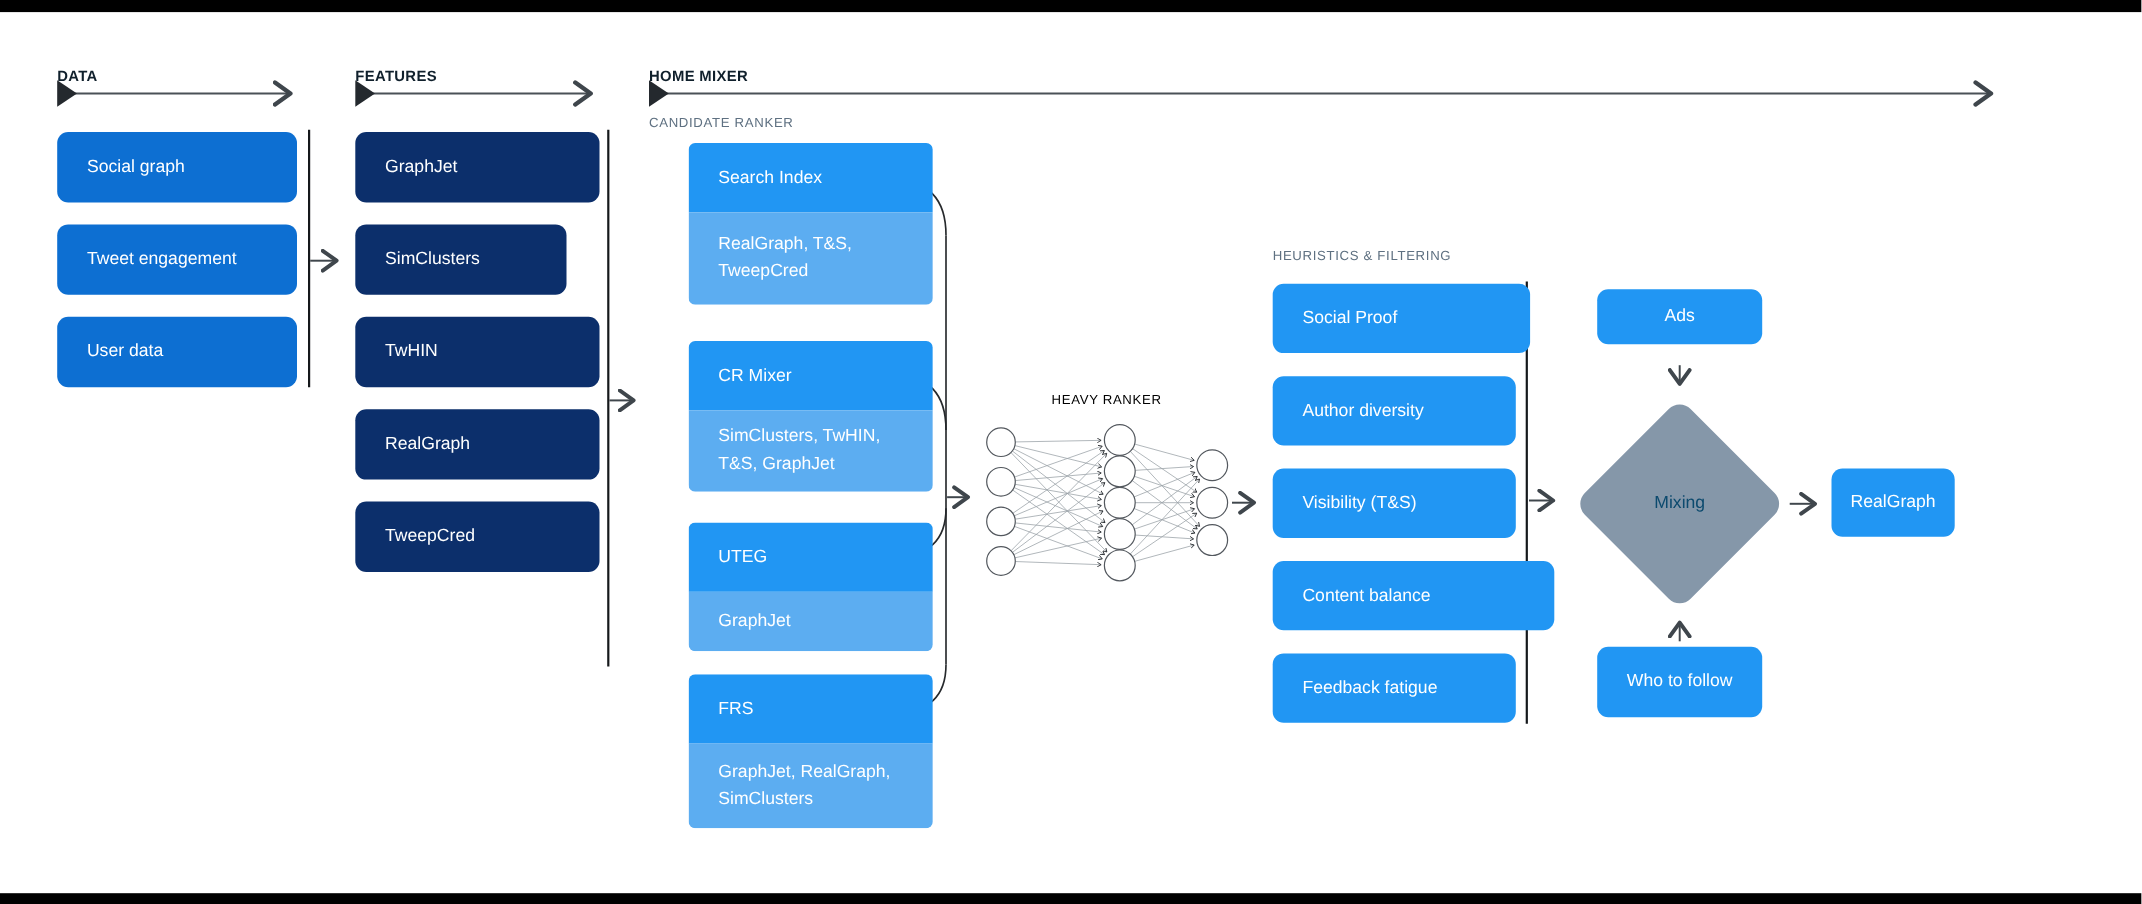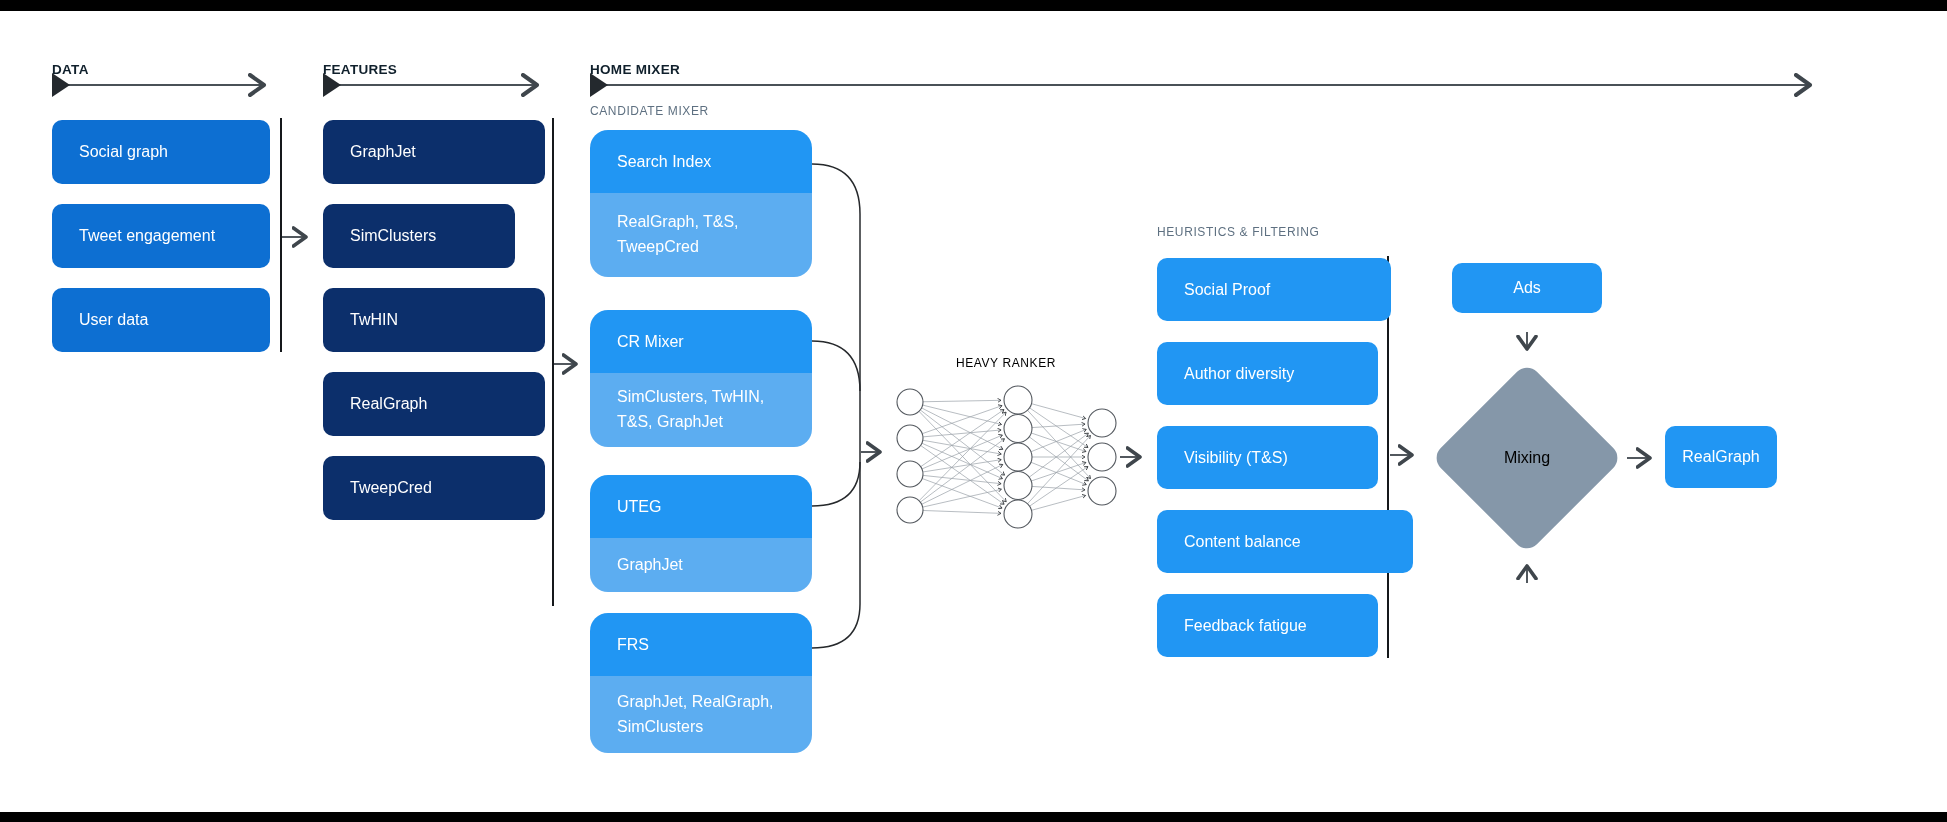--- a/index.html
+++ b/index.html
@@ -31,37 +31,37 @@
     letter-spacing:.6px;
   }
   .nbox{
     position:absolute;border-radius:10px;color:#fff;font-size:16px;font-weight:500;
     display:flex;align-items:center;padding-left:27px;box-sizing:border-box;
   }
   .b-data{background:var(--box-blue);}
   .b-navy{background:var(--box-navy);}
   .b-blue{background:var(--accent-blue);}
   .center{justify-content:center;padding-left:0;}
-  .cand{position:absolute;width:222px;border-radius:18px;overflow:hidden;color:#fff;}
+  .cand{position:absolute;width:222px;border-radius:6px;overflow:hidden;color:#fff;margin-left:36px;}
   .cand-head{
     background:var(--accent-blue);display:flex;align-items:center;
     padding-left:27px;box-sizing:border-box;font-size:16px;font-weight:500;
   }
   .cand-sub{
     background:var(--accent-blue-light);display:flex;align-items:center;
     padding:0 20px 0 27px;box-sizing:border-box;font-size:16px;font-weight:500;line-height:1.55;
   }
   .diamond{
     position:absolute;left:1459px;top:390px;width:136px;height:136px;
     background:var(--diamond-gray);border-radius:14px;transform:rotate(45deg);
   }
   .diamond-label{
     position:absolute;left:1459px;top:390px;width:136px;height:136px;
     display:flex;align-items:center;justify-content:center;
-    color:#000000;font-size:16px;font-weight:500;
+    color:#0c4a6e;font-size:16px;font-weight:500;
   }
   svg.overlay{position:absolute;left:0;top:0;}
   .hl{stroke:#4a5157;stroke-width:2;}
   .sep{stroke:#15181b;stroke-width:2;}
   .al{stroke:#3f464c;stroke-width:1.8;}
   .cl{stroke:#26292c;stroke-width:1.5;fill:none;}
 </style>
 </head>
 <body>
 
@@ -167,21 +167,21 @@
   <div class="nbox b-data" style="left:52px;top:120px;width:218px;height:64px">Social graph</div>
   <div class="nbox b-data" style="left:52px;top:204px;width:218px;height:64px">Tweet engagement</div>
   <div class="nbox b-data" style="left:52px;top:288px;width:218px;height:64px">User data</div>
 
   <div class="nbox b-navy" style="left:323px;top:120px;width:222px;height:64px">GraphJet</div>
   <div class="nbox b-navy" style="left:323px;top:204px;width:192px;height:64px">SimClusters</div>
   <div class="nbox b-navy" style="left:323px;top:288px;width:222px;height:64px">TwHIN</div>
   <div class="nbox b-navy" style="left:323px;top:372px;width:222px;height:64px">RealGraph</div>
   <div class="nbox b-navy" style="left:323px;top:456px;width:222px;height:64px">TweepCred</div>
 
-  <div class="sub-label" style="left:590px;top:104px">CANDIDATE MIXER</div>
+  <div class="sub-label" style="left:590px;top:104px">CANDIDATE RANKER</div>
 
   <div class="cand" style="left:590px;top:130px">
     <div class="cand-head" style="height:63px">Search Index</div>
     <div class="cand-sub" style="height:84px">RealGraph, T&amp;S, TweepCred</div>
   </div>
   <div class="cand" style="left:590px;top:310px">
     <div class="cand-head" style="height:63px">CR Mixer</div>
     <div class="cand-sub" style="height:74px">SimClusters, TwHIN, T&amp;S, GraphJet</div>
   </div>
   <div class="cand" style="left:590px;top:475px">
@@ -198,15 +198,16 @@
   <div class="sub-label" style="left:1157px;top:225px">HEURISTICS &amp; FILTERING</div>
   <div class="nbox b-blue" style="left:1157px;top:258px;width:234px;height:63px">Social Proof</div>
   <div class="nbox b-blue" style="left:1157px;top:342px;width:221px;height:63px">Author diversity</div>
   <div class="nbox b-blue" style="left:1157px;top:426px;width:221px;height:63px">Visibility (T&amp;S)</div>
   <div class="nbox b-blue" style="left:1157px;top:510px;width:256px;height:63px">Content balance</div>
   <div class="nbox b-blue" style="left:1157px;top:594px;width:221px;height:63px">Feedback fatigue</div>
 
   <div class="nbox b-blue center" style="left:1452px;top:263px;width:150px;height:50px">Ads</div>
   <div class="diamond"></div>
   <div class="diamond-label">Mixing</div>
+  <div class="nbox b-blue center" style="left:1452px;top:588px;width:150px;height:64px">Who to follow</div>
   <div class="nbox b-blue center" style="left:1665px;top:426px;width:112px;height:62px">RealGraph</div>
 
 </div>
 
 </body></html>

